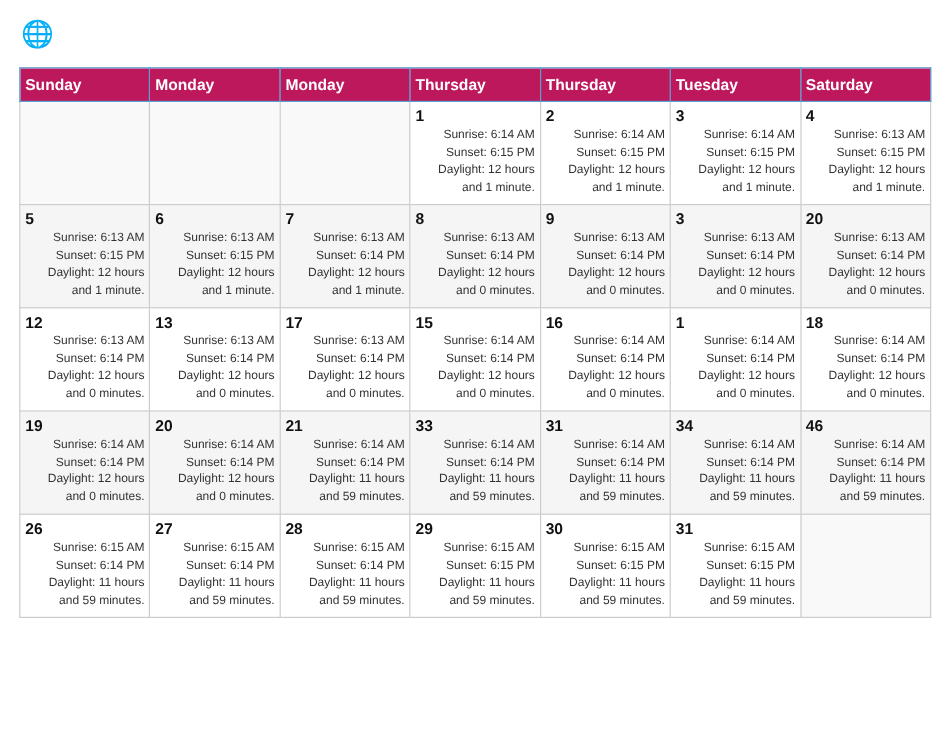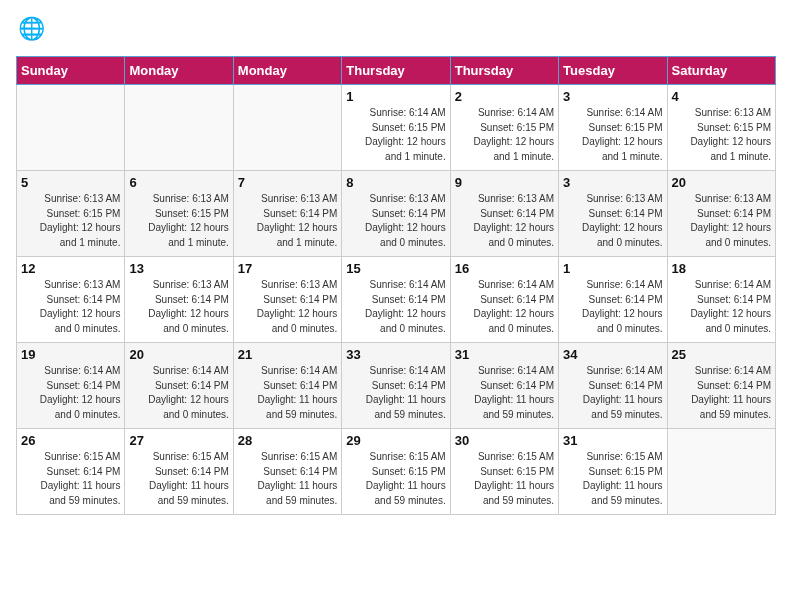--- a/index.html
+++ b/index.html
@@ -293,21 +293,21 @@
 and 59 minutes.</div>
         </td>
         <td>
           <div class="day-number">34</div>
           <div class="day-info" style="white-space: pre-line;">Sunrise: 6:14 AM
 Sunset: 6:14 PM
 Daylight: 11 hours
 and 59 minutes.</div>
         </td>
         <td>
-          <div class="day-number">25</div>
+          <div class="day-number">46</div>
           <div class="day-info" style="white-space: pre-line;">Sunrise: 6:14 AM
 Sunset: 6:14 PM
 Daylight: 11 hours
 and 59 minutes.</div>
         </td>
       </tr>
       <tr>
         <td>
           <div class="day-number">26</div>
           <div class="day-info" style="white-space: pre-line;">Sunrise: 6:15 AM

